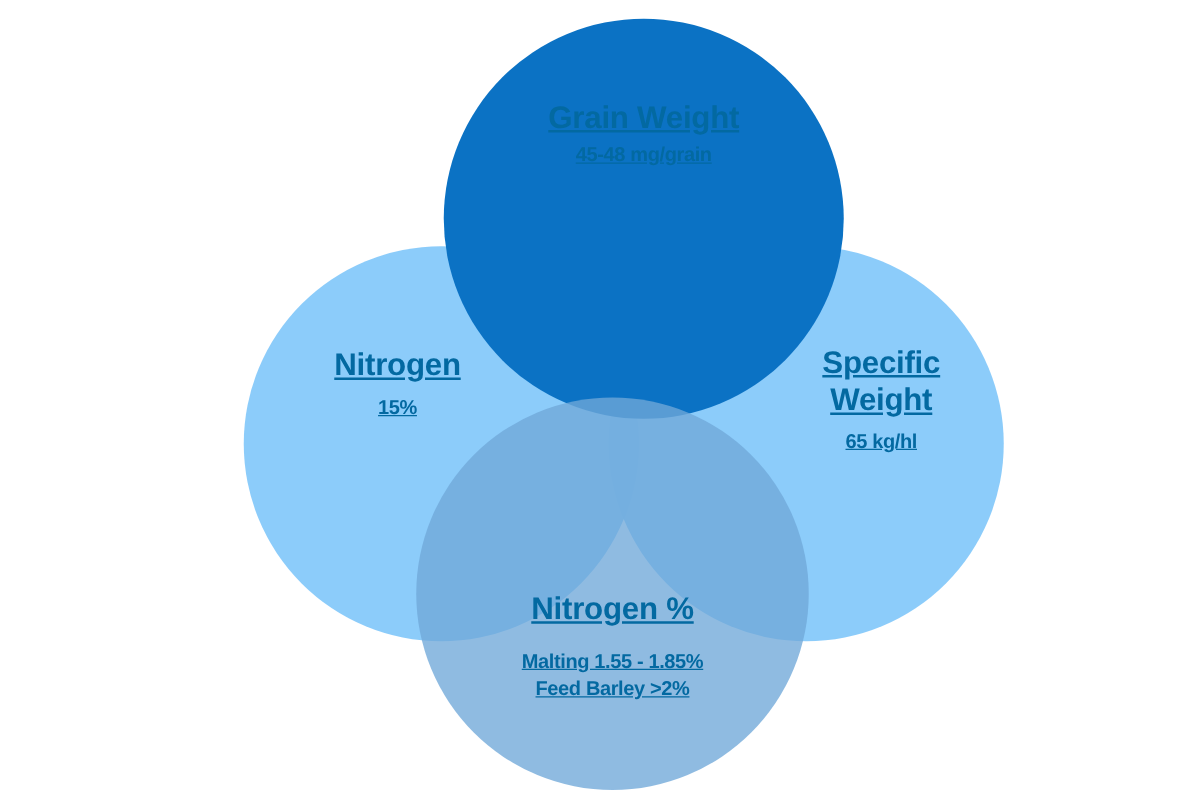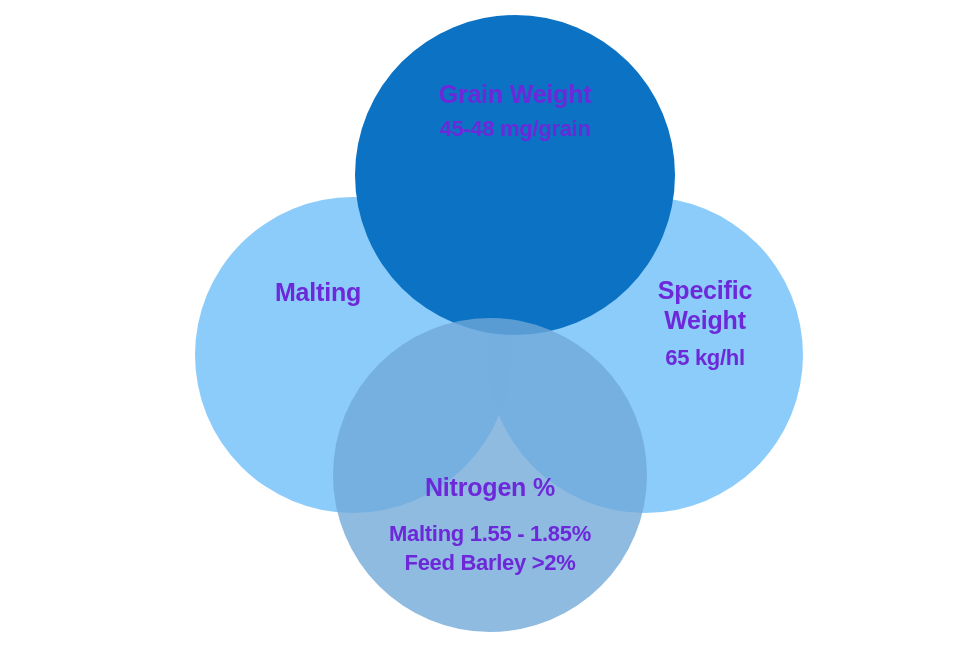--- a/index.html
+++ b/index.html
@@ -21,37 +21,38 @@
   #venn-svg {
     position: absolute;
     left: 0;
     top: 0;
     width: 960px;
     height: 647px;
     display: block;
   }
   .venn-label {
     position: absolute;
-    color: #6d28d9;
+    color: #0369a1;
     text-align: center;
     line-height: 1.18;
     user-select: none;
+    text-decoration: underline;
     -webkit-font-smoothing: antialiased;
   }
   .venn-label .lbl-title {
     display: block;
     font-weight: bold;
     font-size: 25px;
     letter-spacing: -0.2px;
     white-space: nowrap;
   }
   .venn-label .lbl-value {
     display: block;
     font-weight: bold;
-    font-size: 22px;
+    font-size: 16px;
     letter-spacing: -0.3px;
     white-space: nowrap;
     text-align: center;
   }
   
   #label-grain-weight {
     left: 355px;
     top: 80px;
     width: 320px;
   }
@@ -94,21 +95,22 @@
 
     <circle cx="490" cy="475" r="157" fill="#6FA8D8" fill-opacity="0.78"></circle>
   </svg>
 
   <div class="venn-label" id="label-grain-weight">
     <span class="lbl-title">Grain Weight</span>
     <span class="lbl-value">45-48 mg/grain</span>
   </div>
 
   <div class="venn-label" id="label-moisture-content">
-    <span class="lbl-title">Malting</span>
+    <span class="lbl-title">Nitrogen</span>
+    <span class="lbl-value">15%</span>
   </div>
 
   <div class="venn-label" id="label-specific-weight">
     <span class="lbl-title">Specific</span>
     <span class="lbl-title">Weight</span>
     <span class="lbl-value">65 kg/hl</span>
   </div>
 
   <div class="venn-label" id="label-nitrogen">
     <span class="lbl-title">Nitrogen %</span>

